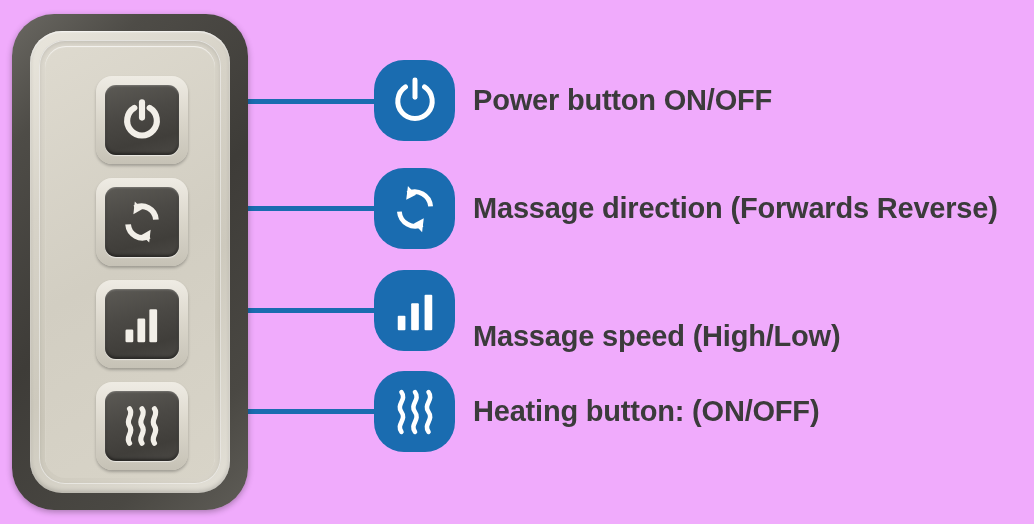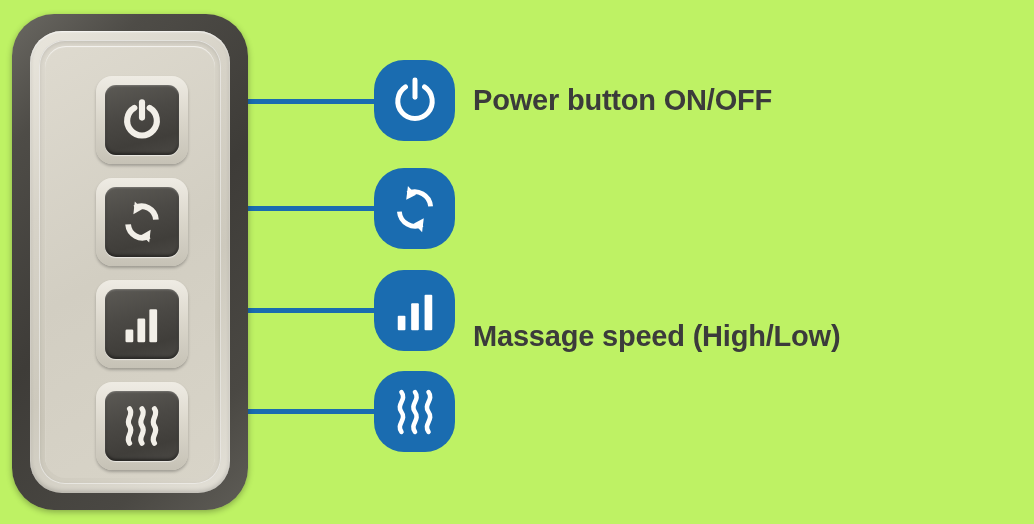--- a/index.html
+++ b/index.html
@@ -8,21 +8,21 @@
     padding: 0;
     background: #ffffff;
   }
   body {
     font-family: "Liberation Sans", sans-serif;
   }
   #stage {
     position: relative;
     width: 1034px;
     height: 524px;
-    background: #bef264;
+    background: #f0abfc;
     overflow: hidden;
   }
 
   
   .remote-outer {
     position: absolute;
     left: 12px;
     top: 14px;
     width: 236px;
     height: 496px;
@@ -220,20 +220,21 @@
     <div class="badge">
       <span>
         <svg width="50" height="50" viewBox="0 0 48 48">
           <path d="M9.0 26.5 A15.3 15.3 0 0 0 31.0 39.0" fill="none" stroke="#ffffff" stroke-width="4.6" stroke-linecap="butt"></path>
           <path d="M39.0 21.5 A15.3 15.3 0 0 0 17.0 9.0" fill="none" stroke="#ffffff" stroke-width="4.6" stroke-linecap="butt"></path>
           <polygon points="17.2,1.8 25.0,10.2 15.6,15.2" fill="#ffffff"></polygon>
           <polygon points="30.8,46.2 23.0,37.8 32.4,32.8" fill="#ffffff"></polygon>
         </svg>
       </span>
     </div>
+    <div class="callout-label">Massage direction (Forwards Reverse)</div>
   </div>
 
   <div class="callout" id="callout-speed">
     <div class="badge">
       <span>
         <svg width="46" height="46" viewBox="0 0 48 48">
           <rect x="6" y="29" width="8" height="15" rx="1" fill="#ffffff"></rect>
           <rect x="20" y="16" width="8" height="28" rx="1" fill="#ffffff"></rect>
           <rect x="34" y="7" width="8" height="37" rx="1" fill="#ffffff"></rect>
         </svg>
@@ -247,15 +248,16 @@
       <span>
         <svg width="50" height="50" viewBox="0 0 48 48">
           <g fill="none" stroke="#ffffff" stroke-width="4.4" stroke-linecap="round">
             <path d="M11 5 C 16.5 12.5, 5.5 16.5, 11 24 C 16.5 31.5, 5.5 35.5, 11 43"></path>
             <path d="M24 5 C 29.5 12.5, 18.5 16.5, 24 24 C 29.5 31.5, 18.5 35.5, 24 43"></path>
             <path d="M37 5 C 42.5 12.5, 31.5 16.5, 37 24 C 42.5 31.5, 31.5 35.5, 37 43"></path>
           </g>
         </svg>
       </span>
     </div>
+    <div class="callout-label">Heating button: (ON/OFF)</div>
   </div>
 
 </div>
 
 </body></html>

